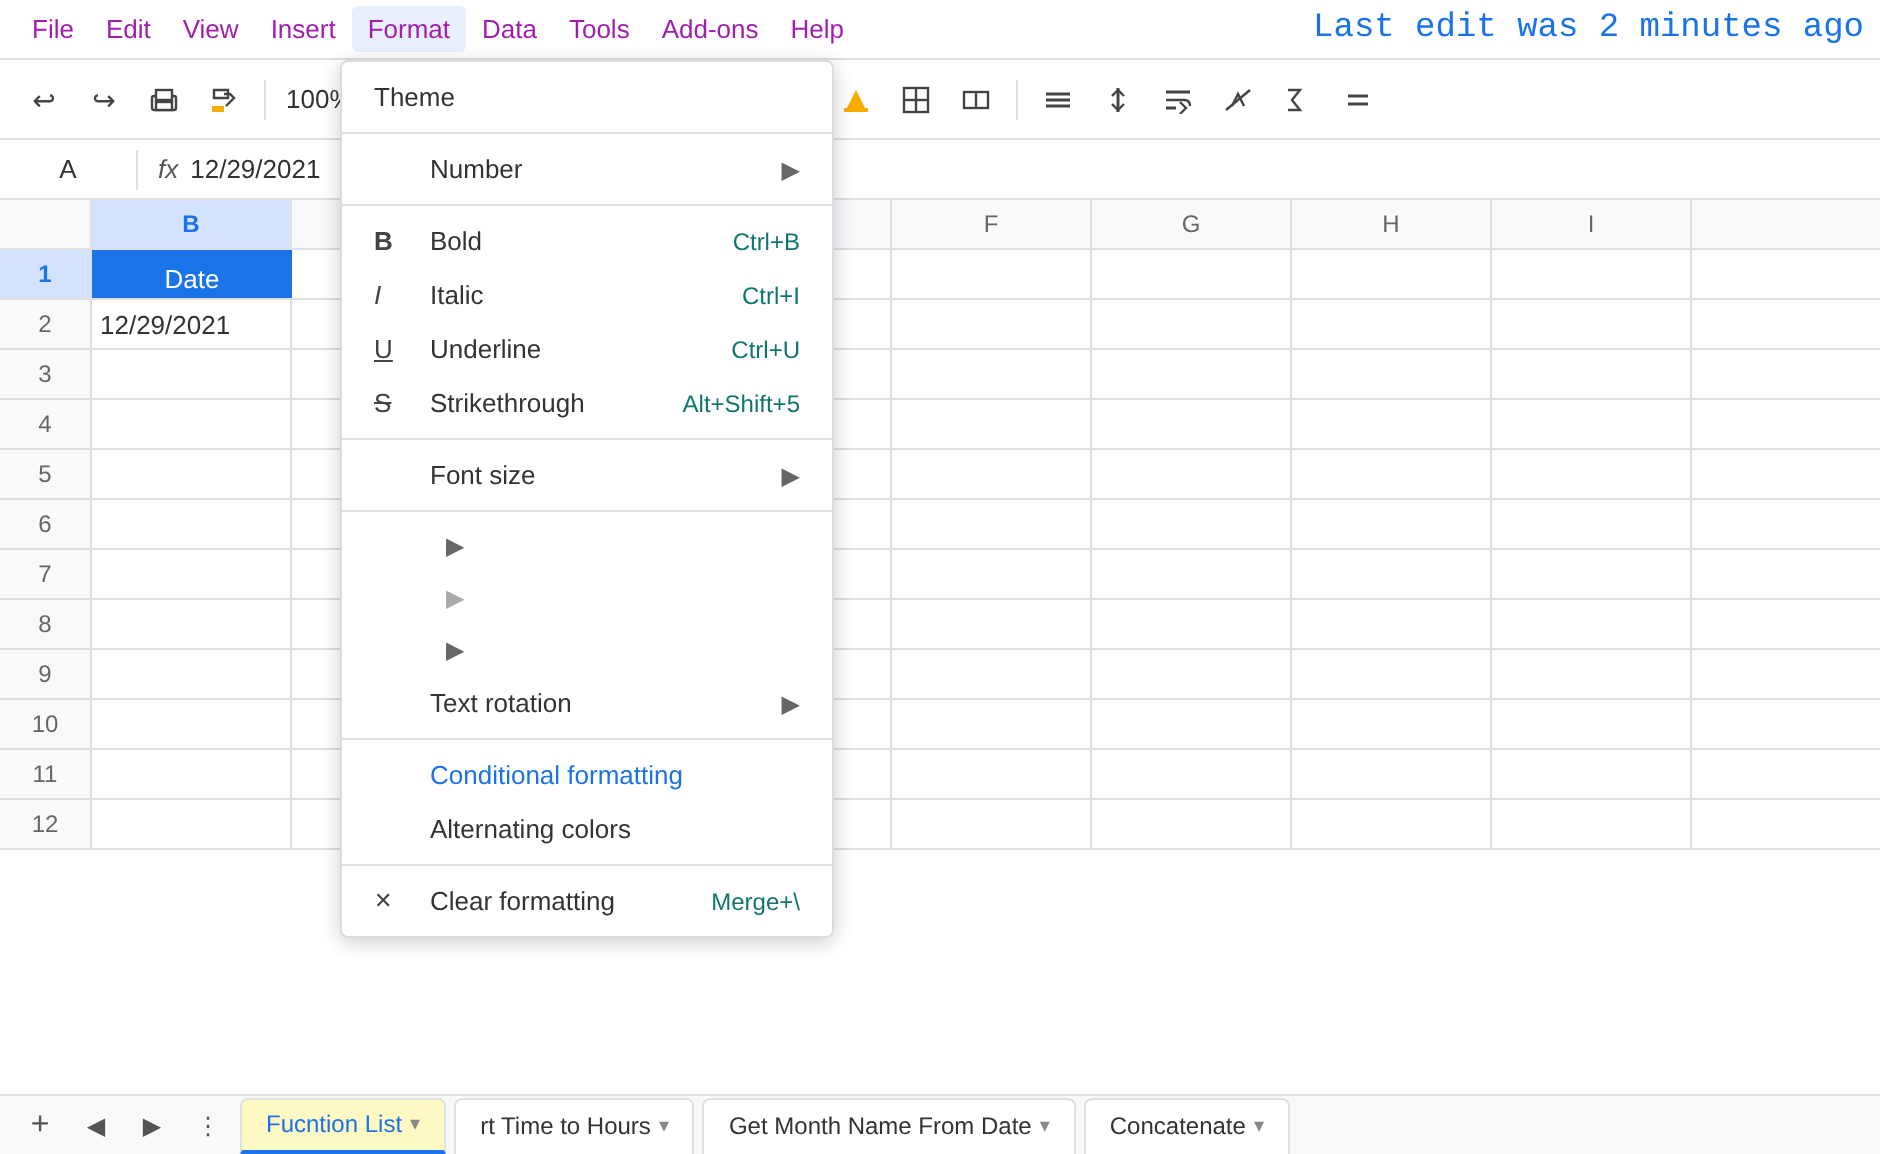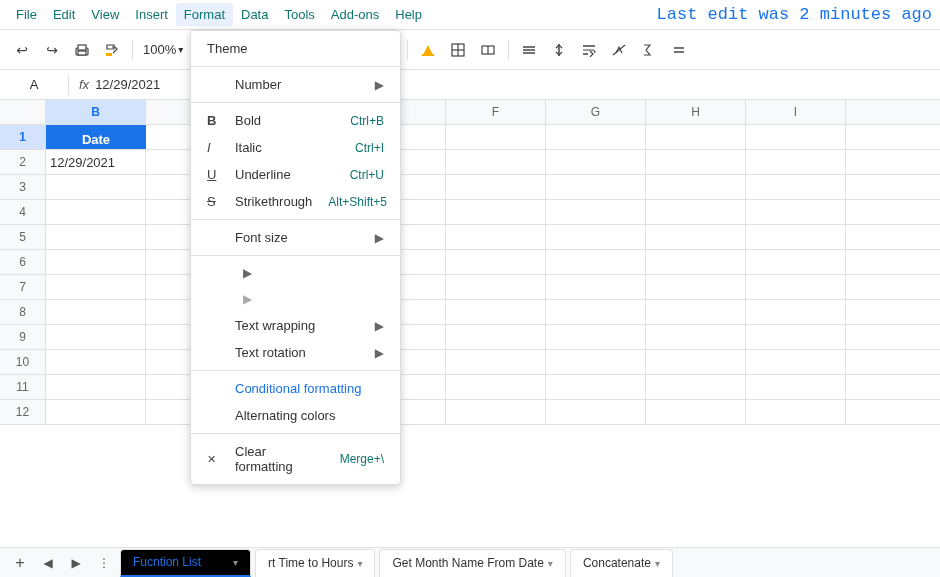--- a/index.html
+++ b/index.html
@@ -19,21 +19,21 @@
       align-items: center;
       height: 30px;
       background: #fff;
       padding: 0 8px;
       border-bottom: 1px solid #e0e0e0;
     }
     .menu-item {
       padding: 4px 8px;
       cursor: pointer;
       border-radius: 3px;
-      color: #0f766e;
+      color: #a21caf;
       font-size: 13px;
       position: relative;
     }
     .menu-item.active { background: #e8f0fe; }
     .last-edit {
       margin-left: auto;
       color: #1a73e8;
       font-size: 17px;
       cursor: pointer;
       font-family: Liberation Mono, monospace;
@@ -168,36 +168,36 @@
       border-right: 1px solid #e0e0e0;
       font-size: 13px;
       line-height: 25px;
       padding: 0 4px;
       overflow: hidden;
       flex-shrink: 0;
     }
     .grid-cell.date-header {
       background: #1a73e8;
       color: #fff;
-      font-weight: bold;
+      font-weight: normal;
       text-align: center;
     }
     .grid-cell.date-value {
       color: #333;
     }
     .grid-cell.selected {
       border: 2px solid #1a73e8;
     }
 
     
     .format-menu {
       position: absolute;
       top: 30px;
-      left: 190px;
-      width: 211px;
+      left: 170px;
+      width: 247px;
       background: #fff;
       border: 1px solid #dadce0;
       border-radius: 4px;
       box-shadow: 0 2px 10px rgba(0,0,0,0.2);
       z-index: 100;
       padding: 4px 0;
       pointer-events: all;
     }
 
     .menu-group-separator {
@@ -281,21 +281,21 @@
       border-radius: 4px 4px 0 0;
       cursor: pointer;
       font-size: 12px;
       color: #333;
       background: #fff;
       border: 1px solid #e0e0e0;
       border-bottom: none;
       height: 28px;
       white-space: nowrap;
     }
-    .sheet-tab.active { background: #000000; border-bottom: 2px solid #1a73e8; color: #1a73e8; gap: 28px; }
+    .sheet-tab.active { background: #fef9c3; border-bottom: 2px solid #1a73e8; color: #1a73e8; }
     .sheet-tab-arrow {
       margin-left: 4px;
       font-size: 10px;
       color: #888;
     }
   </style>
 </head>
 <body>
 
 <div class="menu-bar">
@@ -616,21 +616,20 @@
     <span class="menu-item-arrow">▶</span>
   </div>
 
   <div class="format-menu-item disabled">
     <span class="menu-item-icon"></span>
     <span class="menu-item-arrow" style="color:#aaa;">▶</span>
   </div>
 
   <div class="format-menu-item">
     <span class="menu-item-icon"></span>
-    <span class="menu-item-label">Text wrapping</span>
     <span class="menu-item-arrow">▶</span>
   </div>
 
   <div class="format-menu-item">
     <span class="menu-item-icon"></span>
     <span class="menu-item-label">Text rotation</span>
     <span class="menu-item-arrow">▶</span>
   </div>
   <div class="menu-group-separator"></div>
 

